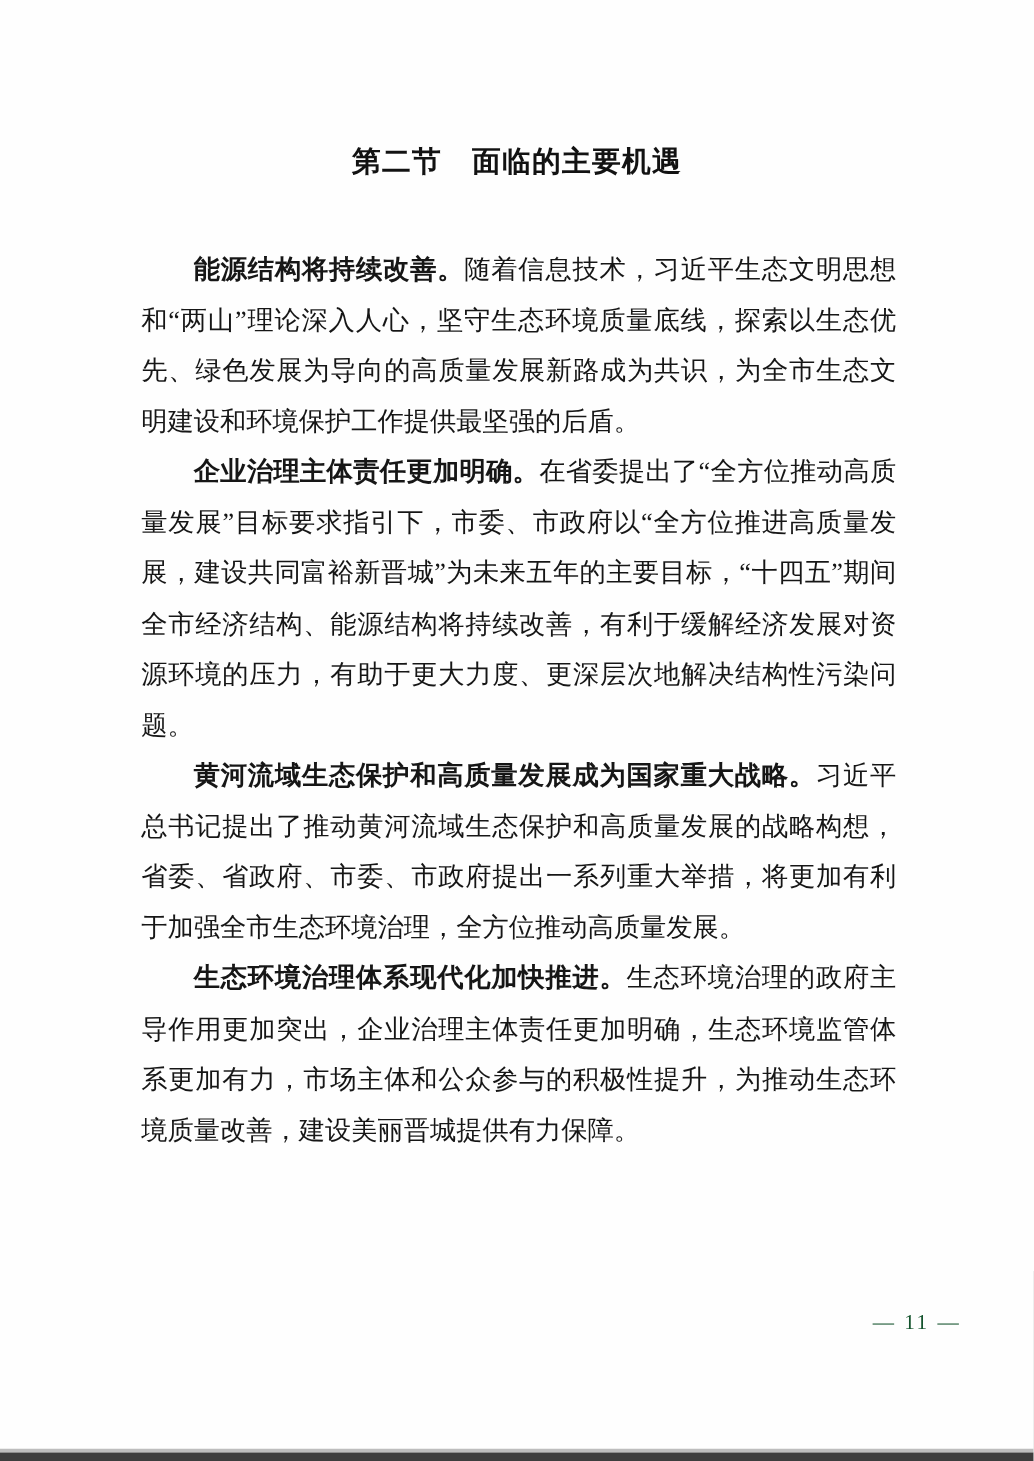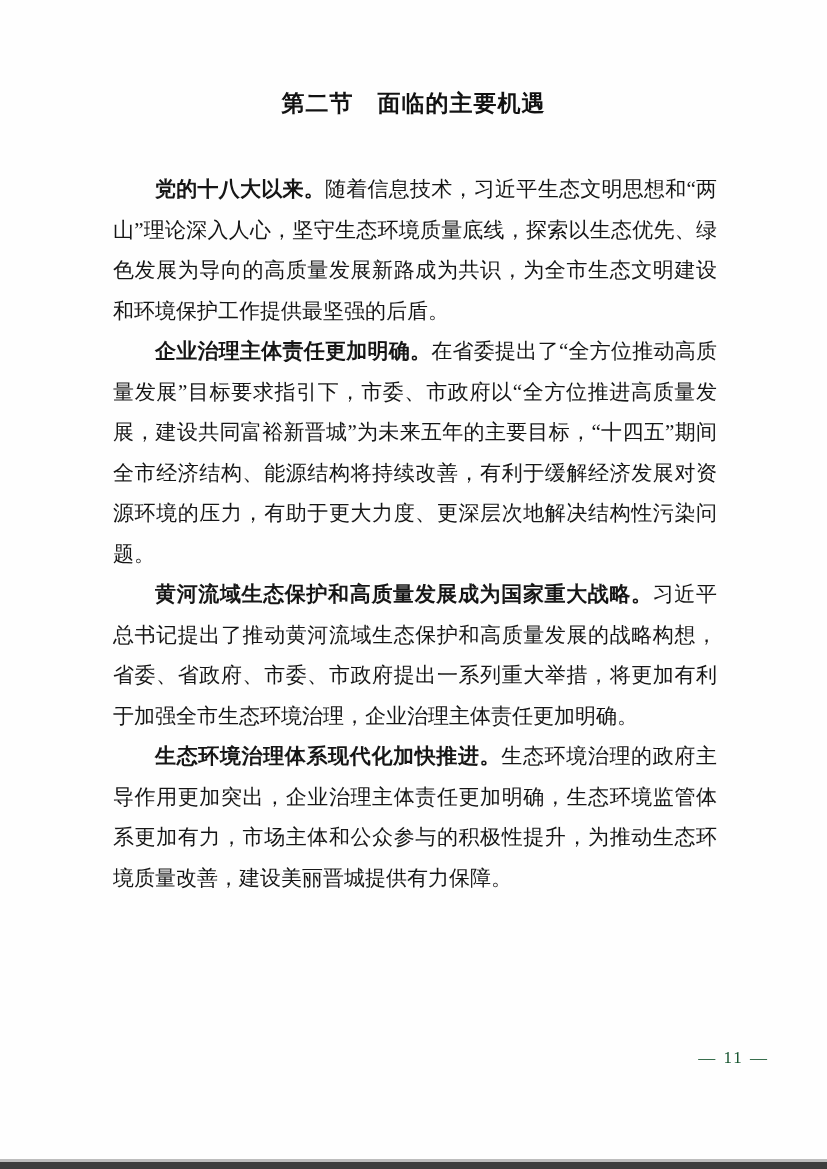--- a/index.html
+++ b/index.html
@@ -12,21 +12,21 @@
       width: 827px;
       height: 1169px;
       margin: 0 auto;
       background: #fefefe;
       overflow: hidden;
       font-family: "Liberation Serif", "DejaVu Serif", serif;
       color: #161616;
     }
     .section-title {
       margin: 0;
-      padding-top: 88px;
+      padding-top: 114px;
       text-align: center;
       font-size: 23px;
       font-weight: bold;
       letter-spacing: 1px;
       color: #121212;
     }
     .body-text {
       width: 604px;
       margin-top: 50px;
       margin-left: 113px;
@@ -69,25 +69,25 @@
   </style>
 </head>
 <body>
 
 <div class="page">
 
   <h1 class="section-title">第二节　面临的主要机遇</h1>
 
   <div class="body-text">
 
-    <p><span class="lead">党的十八大以来。</span><span>随着信息技术，习近平生态文明思想和“两山”理论深入人心，坚守生态环境质量底线，探索以生态优先、绿色发展为导向的高质量发展新路成为共识，为全市生态文明建设和环境保护工作提供最坚强的后盾。</span></p>
+    <p><span class="lead">能源结构将持续改善。</span><span>随着信息技术，习近平生态文明思想和“两山”理论深入人心，坚守生态环境质量底线，探索以生态优先、绿色发展为导向的高质量发展新路成为共识，为全市生态文明建设和环境保护工作提供最坚强的后盾。</span></p>
 
     <p><span class="lead">企业治理主体责任更加明确。</span><span>在省委提出了“全方位推动高质量发展”目标要求指引下，市委、市政府以“全方位推进高质量发展，建设共同富裕新晋城”为未来五年的主要目标，“十四五”期间全市经济结构、能源结构将持续改善，有利于缓解经济发展对资源环境的压力，有助于更大力度、更深层次地解决结构性污染问题。</span></p>
 
-    <p><span class="lead">黄河流域生态保护和高质量发展成为国家重大战略。</span><span>习近平总书记提出了推动黄河流域生态保护和高质量发展的战略构想，省委、省政府、市委、市政府提出一系列重大举措，将更加有利于加强全市生态环境治理，企业治理主体责任更加明确。</span></p>
+    <p><span class="lead">黄河流域生态保护和高质量发展成为国家重大战略。</span><span>习近平总书记提出了推动黄河流域生态保护和高质量发展的战略构想，省委、省政府、市委、市政府提出一系列重大举措，将更加有利于加强全市生态环境治理，全方位推动高质量发展。</span></p>
 
     <p><span class="lead">生态环境治理体系现代化加快推进。</span><span>生态环境治理的政府主导作用更加突出，企业治理主体责任更加明确，生态环境监管体系更加有力，市场主体和公众参与的积极性提升，为推动生态环境质量改善，建设美丽晋城提供有力保障。</span></p>
 
 
   </div>
 
   <div class="page-number">— 11 —</div>
 
   <div class="scan-edge-light"></div>
   <div class="scan-edge-dark"></div>

